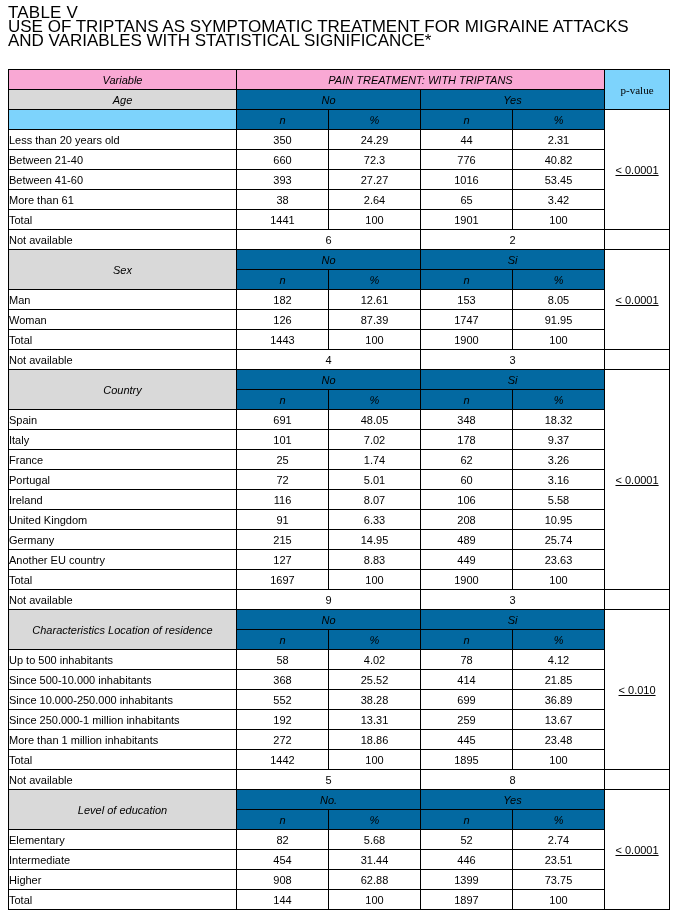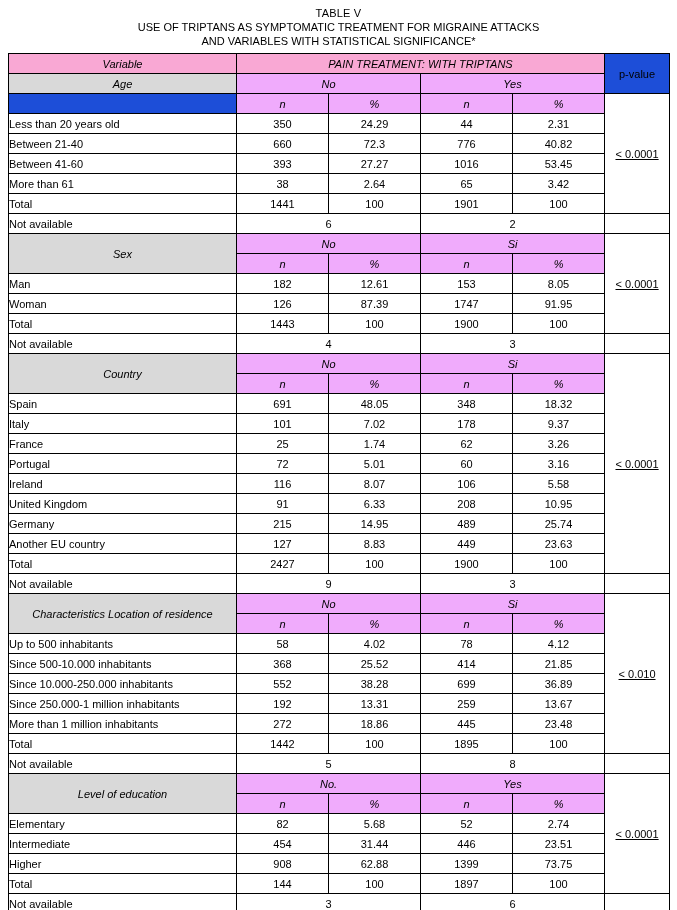--- a/index.html
+++ b/index.html
@@ -15,51 +15,51 @@
     font-size: 11px;
     overflow: hidden;
   }
   .page {
     width: 677px;
     height: 910px;
     box-sizing: border-box;
     padding: 6px 8px 0 8px;
   }
   .caption {
-    text-align: center;
-    font-size: 11px;
+    font-size: 17px;
     line-height: 14px;
-    margin-bottom: 5px;
+    margin-bottom: 21px;
   }
   .caption .line1 { letter-spacing: 0.2px; }
   table.tbl {
     width: 661px;
     border-collapse: collapse;
     table-layout: fixed;
     border: 1.5px solid #000;
   }
   table.tbl td, table.tbl th {
     border: 1px solid #000;
     padding: 0;
     height: 19px;
     font-weight: normal;
     font-size: 11px;
     vertical-align: middle;
   }
   .hdr {
-    background: #1d4ed8;
-    text-align: center;
+    background: #7dd3fc;
+    text-align: center;
+    font-family: Liberation Serif, serif;
   }
   .hdr-italic {
     background: #f9a8d4;
     text-align: center;
     font-style: italic;
   }
   .sub-hdr {
-    background: #f0abfc;
+    background: #0369a1;
     text-align: center;
     font-style: italic;
   }
   .rowlabel {
     text-align: left;
     padding-left: 5px;
   }
   .num {
     text-align: center;
   }
@@ -266,21 +266,21 @@
         </tr>
         <tr>
           <td class="rowlabel">Another EU country</td>
           <td class="num">127</td>
           <td class="num">8.83</td>
           <td class="num">449</td>
           <td class="num">23.63</td>
         </tr>
         <tr>
           <td class="rowlabel">Total</td>
-          <td class="num">2427</td>
+          <td class="num">1697</td>
           <td class="num">100</td>
           <td class="num">1900</td>
           <td class="num">100</td>
         </tr>
         <tr>
           <td class="rowlabel">Not available</td>
           <td class="num" colspan="2">9</td>
           <td class="num" colspan="2">3</td>
         </tr>
         <tr>

